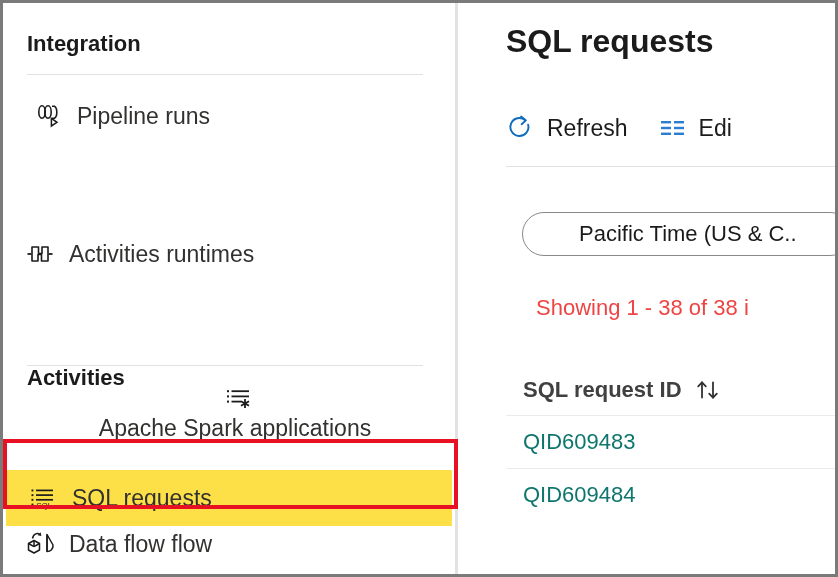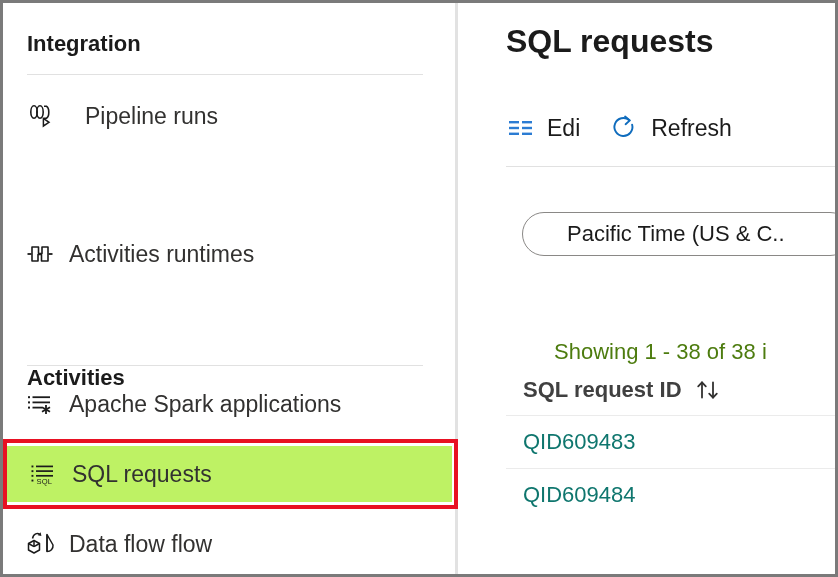--- a/index.html
+++ b/index.html
@@ -79,21 +79,22 @@
     margin-left: 20px;
   }
   .nav-item .nav-label {
     font-size: 23px;
     color: #323130;
     margin-left: 12px;
     white-space: nowrap;
     font-weight: 400;
   }
   .nav-item.selected {
-    background: #bef264;
+    background: #fde047;
+    margin-top: 24px;
   }
 
   
   #annotation-box {
     position: absolute;
     border: 4px solid #e81123;
     box-sizing: border-box;
     pointer-events: none;
   }
 
@@ -158,31 +159,30 @@
     border-radius: 22px;
     background: #ffffff;
     box-sizing: border-box;
     display: flex;
     align-items: center;
     cursor: default;
   }
   #timezone-value {
     font-size: 22px;
     color: #1b1b1b;
-    margin-left: 44px;
+    margin-left: 56px;
     white-space: nowrap;
   }
 
   #showing-text {
     position: absolute;
-    left: 96px; top: 292px;
-    font-size: 22px;
-    color: #4d7c0f;
-    white-space: nowrap;
-    margin-top: 44px;
+    left: 78px; top: 292px;
+    font-size: 22px;
+    color: #ef4444;
+    white-space: nowrap;
   }
 
   #table {
     position: absolute;
     left: 48px; top: 362px;
     width: 345px;
   }
   #table-head {
     display: flex;
     align-items: center;
@@ -220,21 +220,21 @@
 <body>
 
 <div id="frame">
   <div id="page">
 
     <div id="sidebar">
 
       <div class="section-title" style="left:24px; top:28px;">Integration</div>
       <div class="section-rule" style="left:24px; top:71px; width:396px;"></div>
 
-      <div class="nav-item" style="left:0px; top:90px; width:452px;gap:16px;">
+      <div class="nav-item" style="left:8px; top:90px; width:452px;">
         <span class="nav-icon">
           <svg width="30" height="30" viewBox="0 0 30 30" fill="none">
             <ellipse cx="9" cy="11" rx="3.2" ry="6.2" stroke="#1b1b1b" stroke-width="1.6"></ellipse>
             <ellipse cx="15" cy="11" rx="3.2" ry="6.2" stroke="#1b1b1b" stroke-width="1.6"></ellipse>
             <path d="M19 5.2 L21.4 5.2 A3.2 6.2 0 0 1 21.4 17.2 L19 17.2" stroke="#1b1b1b" stroke-width="1.6" fill="none"></path>
             <path d="M18.4 17.5 L18.4 25 L24 21.3 Z" stroke="#1b1b1b" stroke-width="1.5" fill="#fff"></path>
           </svg>
         </span>
         <span class="nav-label">Pipeline runs</span>
       </div>
@@ -247,21 +247,21 @@
             <line x1="2.5" y1="15" x2="6.5" y2="15" stroke="#1b1b1b" stroke-width="1.8"></line>
             <line x1="23.5" y1="15" x2="27.5" y2="15" stroke="#1b1b1b" stroke-width="1.8"></line>
           </svg>
         </span>
         <span class="nav-label">Activities runtimes</span>
       </div>
 
       <div class="section-title" style="left:24px; top:318px;margin-top:44px;">Activities</div>
       <div class="section-rule" style="left:24px; top:362px; width:396px;"></div>
 
-      <div class="nav-item" style="left:0px; top:378px; width:452px;">
+      <div class="nav-item" style="left:0px; top:378px; width:452px;flex-direction:column;">
         <span class="nav-icon">
           <svg width="30" height="30" viewBox="0 0 30 30" fill="none">
             <rect x="3" y="7.2" width="2" height="2" fill="#1b1b1b"></rect>
             <rect x="3" y="12.4" width="2" height="2" fill="#1b1b1b"></rect>
             <rect x="3" y="17.6" width="2" height="2" fill="#1b1b1b"></rect>
             <line x1="7.5" y1="8.2" x2="25" y2="8.2" stroke="#1b1b1b" stroke-width="1.8"></line>
             <line x1="7.5" y1="13.4" x2="25" y2="13.4" stroke="#1b1b1b" stroke-width="1.8"></line>
             <line x1="7.5" y1="18.6" x2="17" y2="18.6" stroke="#1b1b1b" stroke-width="1.8"></line>
             <g stroke="#1b1b1b" stroke-width="1.8">
               <line x1="21" y1="16" x2="21" y2="25"></line>
@@ -312,39 +312,39 @@
 
     <div id="content">
 
       <div id="page-title">SQL requests</div>
 
       <div id="toolbar">
 
         <div class="tb-btn">
           <span class="tb-icon">
             <svg width="28" height="28" viewBox="0 0 28 28" fill="none">
+              <path d="M18.3 6.2 A9 9 0 1 0 21.1 10.6" stroke="#0f6cbd" stroke-width="1.9" fill="none" stroke-linecap="round"></path>
+              <path d="M14.1 2.6 L18.9 6.4 L14.6 10.2" stroke="#0f6cbd" stroke-width="1.9" fill="none" stroke-linecap="round" stroke-linejoin="round"></path>
+            </svg>
+          </span>
+          <span class="tb-label">Refresh</span>
+        </div>
+
+        <div class="tb-btn">
+          <span class="tb-icon">
+            <svg width="28" height="28" viewBox="0 0 28 28" fill="none">
               <rect x="2" y="7" width="10" height="2.4" fill="#2b7cd3"></rect>
               <rect x="15" y="7" width="10" height="2.4" fill="#2b7cd3"></rect>
               <rect x="2" y="12.8" width="10" height="2.4" fill="#2b7cd3"></rect>
               <rect x="15" y="12.8" width="10" height="2.4" fill="#2b7cd3"></rect>
               <rect x="2" y="18.6" width="10" height="2.4" fill="#2b7cd3"></rect>
               <rect x="15" y="18.6" width="10" height="2.4" fill="#2b7cd3"></rect>
             </svg>
           </span>
           <span class="tb-label">Edi</span>
-        </div>
-
-        <div class="tb-btn">
-          <span class="tb-icon">
-            <svg width="28" height="28" viewBox="0 0 28 28" fill="none">
-              <path d="M18.3 6.2 A9 9 0 1 0 21.1 10.6" stroke="#0f6cbd" stroke-width="1.9" fill="none" stroke-linecap="round"></path>
-              <path d="M14.1 2.6 L18.9 6.4 L14.6 10.2" stroke="#0f6cbd" stroke-width="1.9" fill="none" stroke-linecap="round" stroke-linejoin="round"></path>
-            </svg>
-          </span>
-          <span class="tb-label">Refresh</span>
         </div>
       </div>
 
       <div id="toolbar-rule"></div>
 
       <div id="timezone-select">
         <span id="timezone-value">Pacific Time (US &amp; C..</span>
       </div>
 
       <div id="showing-text">Showing 1 - 38 of 38 i</div>

